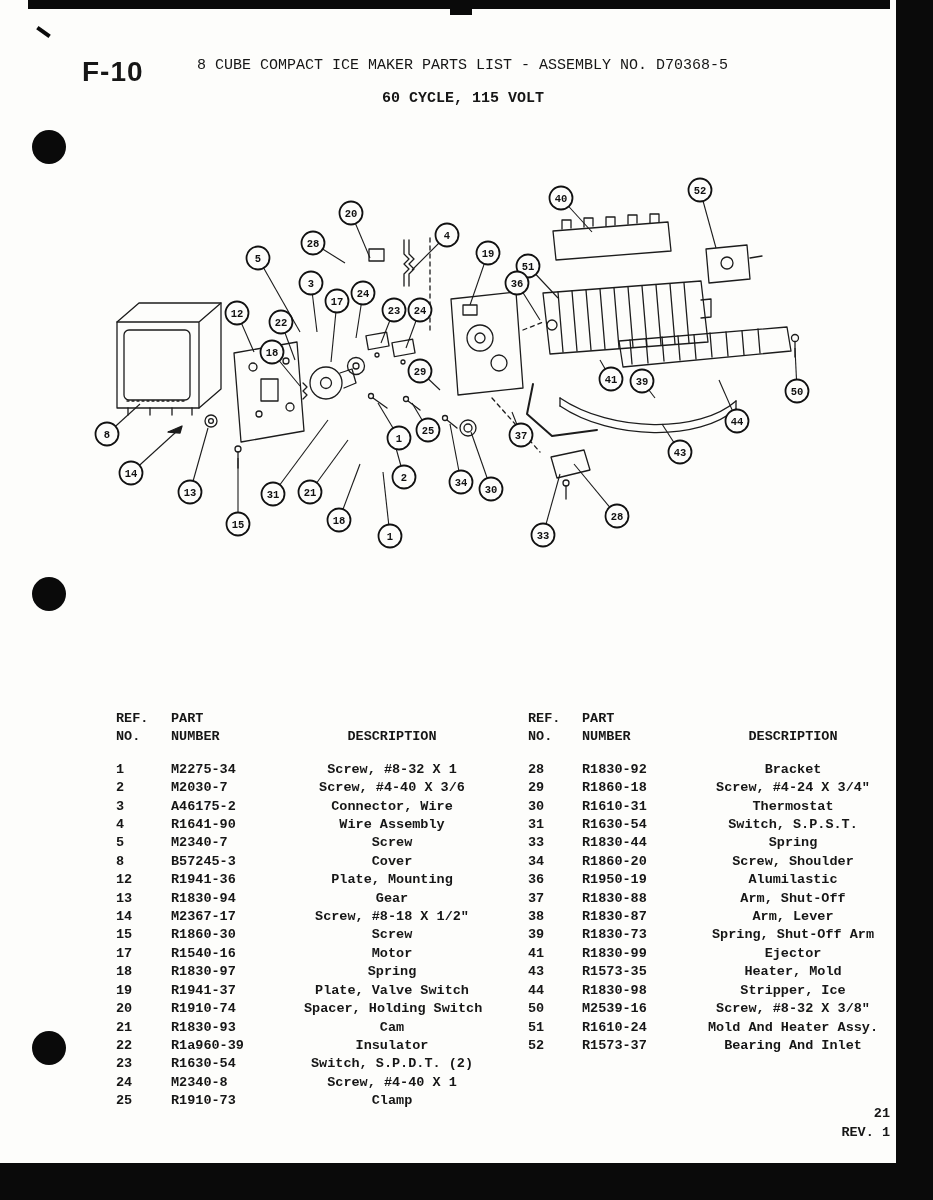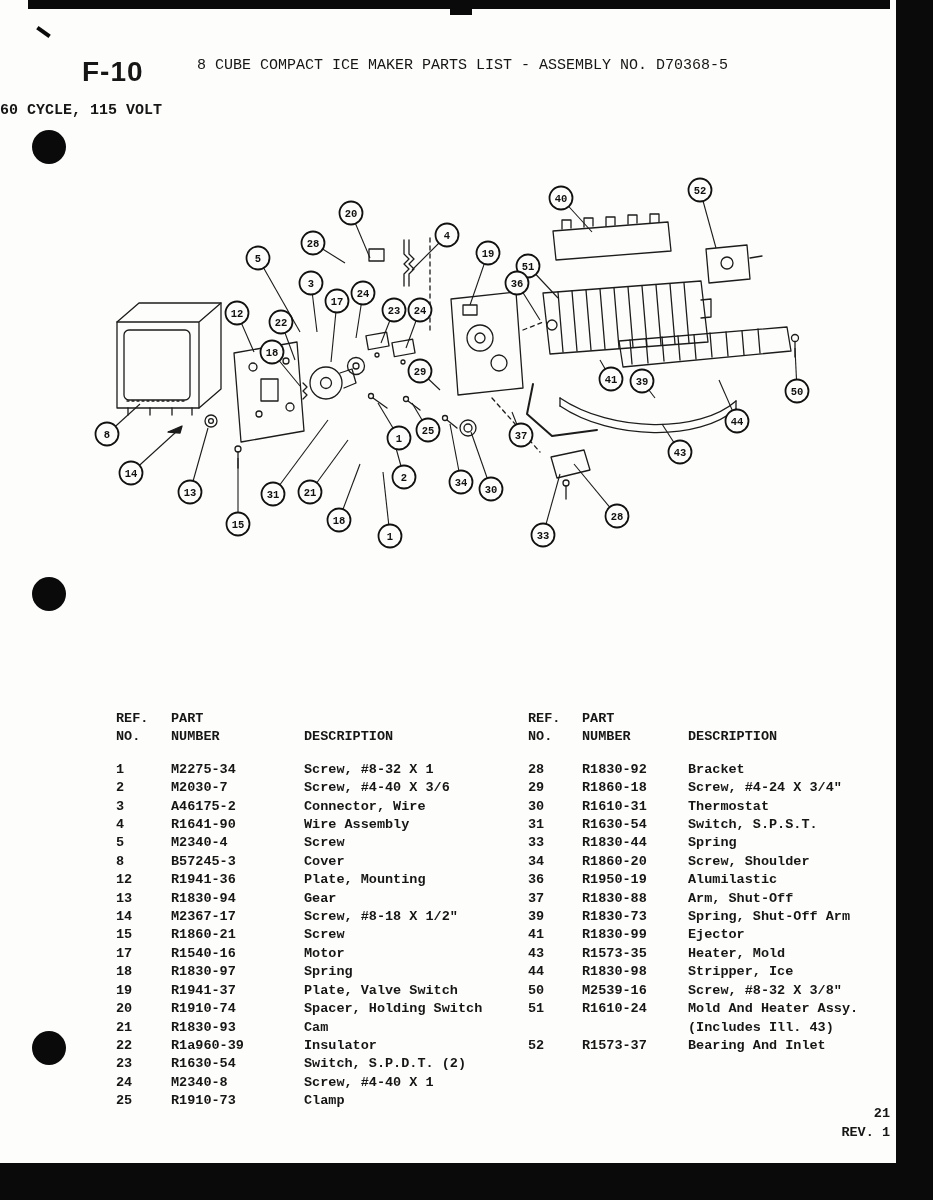--- a/index.html
+++ b/index.html
@@ -10,32 +10,32 @@
   }
   .bar{position:absolute;background:#0a0a0a;}
   .hole{position:absolute;width:34px;height:34px;border-radius:50%;background:#0a0a0a;}
   .tick{position:absolute;left:36px;top:30px;width:15px;height:4px;background:#0a0a0a;transform:rotate(35deg);}
   .section-label{
     position:absolute;left:70px;top:56px;
     font-family:"Liberation Sans","DejaVu Sans",sans-serif;
     font-weight:700;font-size:28px;letter-spacing:1px;margin-left:12px;
   }
   .title{position:absolute;left:197px;top:57px;font-size:15px;font-weight:400;white-space:pre;}
-  .subtitle{position:absolute;left:0;top:102px;width:926px;text-align:left;font-size:15px;font-weight:700;}
+  .subtitle{position:absolute;left:0;top:90px;width:926px;text-align:center;font-size:15px;font-weight:700;}
   #diagram-svg{position:absolute;left:0;top:0;}
   .ptable{position:absolute;font-size:13.5px;font-weight:700;}
   #left-table{left:88px;top:710px;width:392px;}
   #right-table{left:500px;top:710px;width:398px;}
   .prow{display:flex;line-height:18.4px;white-space:pre;padding-left:28px;}
   .hgap{height:14px;}
   #left-table .c-ref{width:55px;flex:none;}
   #left-table .c-part{width:133px;flex:none;}
   #right-table .c-ref{width:54px;flex:none;}
   #right-table .c-part{width:106px;flex:none;}
-  .c-desc{flex:1;}
+  .c-desc{flex:1;text-align:center;}
   .footer{position:absolute;left:780px;top:1104px;width:110px;text-align:right;font-size:13.5px;font-weight:700;line-height:19px;}
 </style>
 </head>
 <body>
 
 <div class="bar" style="left:28px;top:0;width:862px;height:9px;"></div>
 <div class="bar" style="left:450px;top:0;width:22px;height:15px;"></div>
 <div class="bar" style="left:896px;top:0;width:37px;height:1200px;"></div>
 <div class="bar" style="left:0;top:1163px;width:933px;height:37px;"></div>
 <div class="tick"></div>
@@ -269,26 +269,26 @@
     <span class="c-ref">NO.</span>
     <span class="c-part">NUMBER</span>
     <span class="c-desc">DESCRIPTION</span>
   </div>
   <div class="hgap"></div>
   <div id="left-rows">
       <div class="prow"><span class="c-ref">1</span><span class="c-part">M2275-34</span><span class="c-desc">Screw, #8-32 X 1</span></div>
       <div class="prow"><span class="c-ref">2</span><span class="c-part">M2030-7</span><span class="c-desc">Screw, #4-40 X 3/6</span></div>
       <div class="prow"><span class="c-ref">3</span><span class="c-part">A46175-2</span><span class="c-desc">Connector, Wire</span></div>
       <div class="prow"><span class="c-ref">4</span><span class="c-part">R1641-90</span><span class="c-desc">Wire Assembly</span></div>
-      <div class="prow"><span class="c-ref">5</span><span class="c-part">M2340-4</span><span class="c-desc">Screw</span></div>
+      <div class="prow"><span class="c-ref">5</span><span class="c-part">M2340-7</span><span class="c-desc">Screw</span></div>
       <div class="prow"><span class="c-ref">8</span><span class="c-part">B57245-3</span><span class="c-desc">Cover</span></div>
       <div class="prow"><span class="c-ref">12</span><span class="c-part">R1941-36</span><span class="c-desc">Plate, Mounting</span></div>
       <div class="prow"><span class="c-ref">13</span><span class="c-part">R1830-94</span><span class="c-desc">Gear</span></div>
       <div class="prow"><span class="c-ref">14</span><span class="c-part">M2367-17</span><span class="c-desc">Screw, #8-18 X 1/2"</span></div>
-      <div class="prow"><span class="c-ref">15</span><span class="c-part">R1860-21</span><span class="c-desc">Screw</span></div>
+      <div class="prow"><span class="c-ref">15</span><span class="c-part">R1860-30</span><span class="c-desc">Screw</span></div>
       <div class="prow"><span class="c-ref">17</span><span class="c-part">R1540-16</span><span class="c-desc">Motor</span></div>
       <div class="prow"><span class="c-ref">18</span><span class="c-part">R1830-97</span><span class="c-desc">Spring</span></div>
       <div class="prow"><span class="c-ref">19</span><span class="c-part">R1941-37</span><span class="c-desc">Plate, Valve Switch</span></div>
       <div class="prow"><span class="c-ref">20</span><span class="c-part">R1910-74</span><span class="c-desc">Spacer, Holding Switch</span></div>
       <div class="prow"><span class="c-ref">21</span><span class="c-part">R1830-93</span><span class="c-desc">Cam</span></div>
       <div class="prow"><span class="c-ref">22</span><span class="c-part">R1a960-39</span><span class="c-desc">Insulator</span></div>
       <div class="prow"><span class="c-ref">23</span><span class="c-part">R1630-54</span><span class="c-desc">Switch, S.P.D.T. (2)</span></div>
       <div class="prow"><span class="c-ref">24</span><span class="c-part">M2340-8</span><span class="c-desc">Screw, #4-40 X 1</span></div>
       <div class="prow"><span class="c-ref">25</span><span class="c-part">R1910-73</span><span class="c-desc">Clamp</span></div>
     </div>
@@ -308,27 +308,27 @@
   <div class="hgap"></div>
   <div id="right-rows">
       <div class="prow"><span class="c-ref">28</span><span class="c-part">R1830-92</span><span class="c-desc">Bracket</span></div>
       <div class="prow"><span class="c-ref">29</span><span class="c-part">R1860-18</span><span class="c-desc">Screw, #4-24 X 3/4"</span></div>
       <div class="prow"><span class="c-ref">30</span><span class="c-part">R1610-31</span><span class="c-desc">Thermostat</span></div>
       <div class="prow"><span class="c-ref">31</span><span class="c-part">R1630-54</span><span class="c-desc">Switch, S.P.S.T.</span></div>
       <div class="prow"><span class="c-ref">33</span><span class="c-part">R1830-44</span><span class="c-desc">Spring</span></div>
       <div class="prow"><span class="c-ref">34</span><span class="c-part">R1860-20</span><span class="c-desc">Screw, Shoulder</span></div>
       <div class="prow"><span class="c-ref">36</span><span class="c-part">R1950-19</span><span class="c-desc">Alumilastic</span></div>
       <div class="prow"><span class="c-ref">37</span><span class="c-part">R1830-88</span><span class="c-desc">Arm, Shut-Off</span></div>
+      <div class="prow"><span class="c-ref">38</span><span class="c-part">R1830-87</span><span class="c-desc">Arm, Lever</span></div>
       <div class="prow"><span class="c-ref">39</span><span class="c-part">R1830-73</span><span class="c-desc">Spring, Shut-Off Arm</span></div>
       <div class="prow"><span class="c-ref">41</span><span class="c-part">R1830-99</span><span class="c-desc">Ejector</span></div>
       <div class="prow"><span class="c-ref">43</span><span class="c-part">R1573-35</span><span class="c-desc">Heater, Mold</span></div>
       <div class="prow"><span class="c-ref">44</span><span class="c-part">R1830-98</span><span class="c-desc">Stripper, Ice</span></div>
       <div class="prow"><span class="c-ref">50</span><span class="c-part">M2539-16</span><span class="c-desc">Screw, #8-32 X 3/8"</span></div>
       <div class="prow"><span class="c-ref">51</span><span class="c-part">R1610-24</span><span class="c-desc">Mold And Heater Assy.</span></div>
-      <div class="prow"><span class="c-ref"></span><span class="c-part"></span><span class="c-desc">(Includes Ill. 43)</span></div>
       <div class="prow"><span class="c-ref">52</span><span class="c-part">R1573-37</span><span class="c-desc">Bearing And Inlet</span></div>
     </div>
 </div>
 
 <div class="footer">
   <div>21</div>
   <div>REV. 1</div>
 </div>
 
 </body></html>

